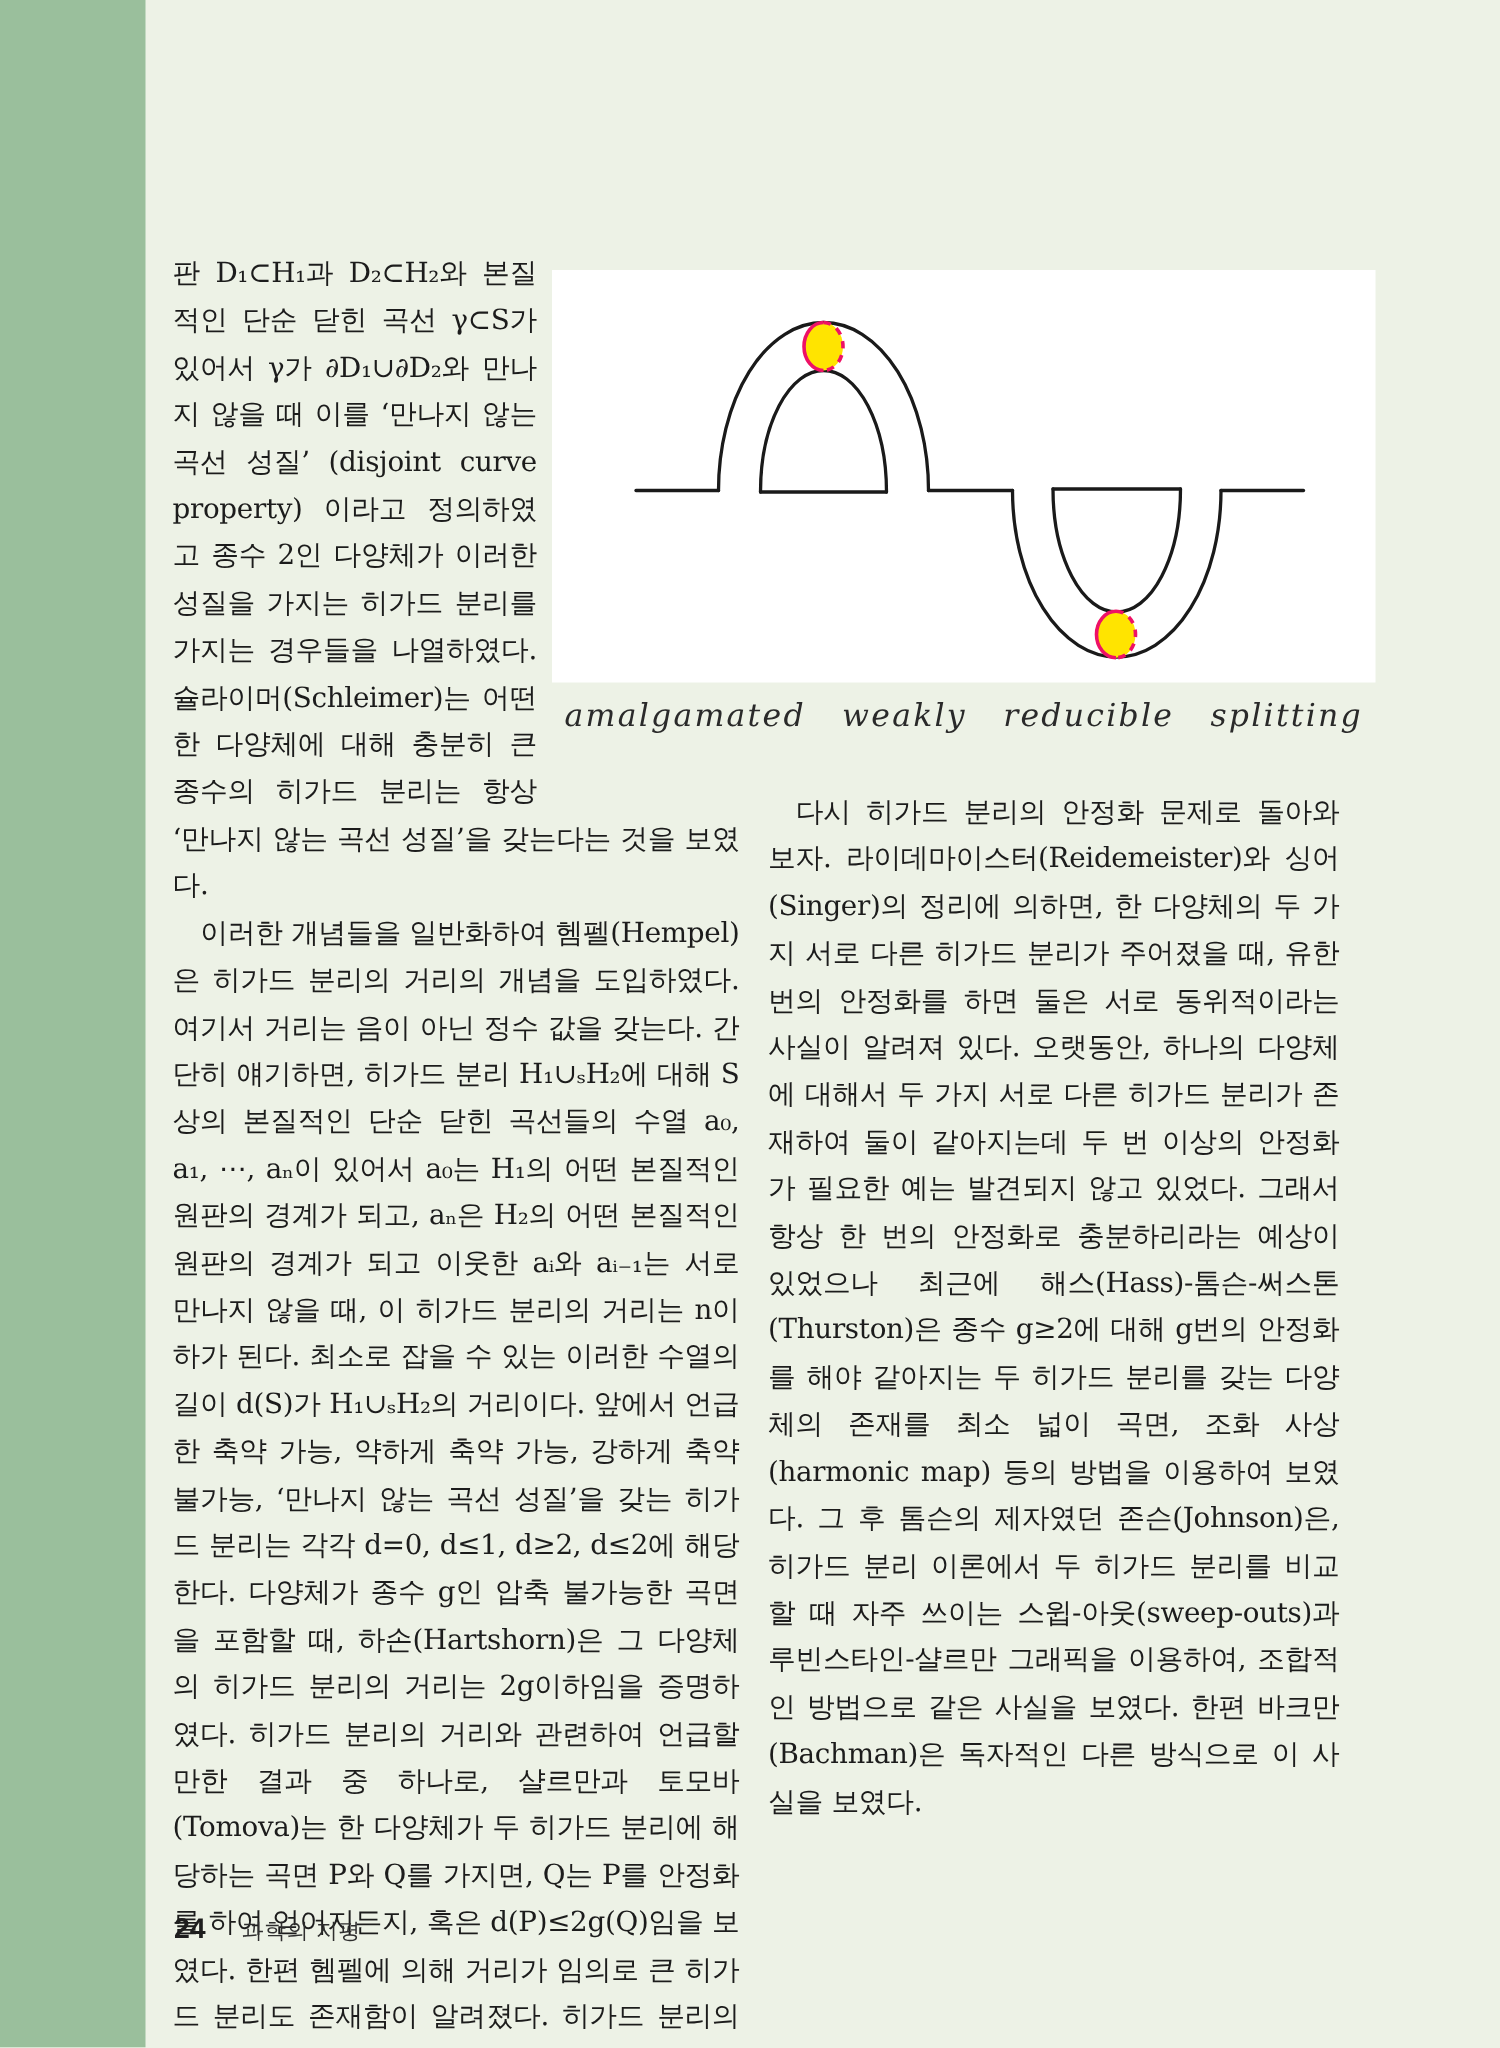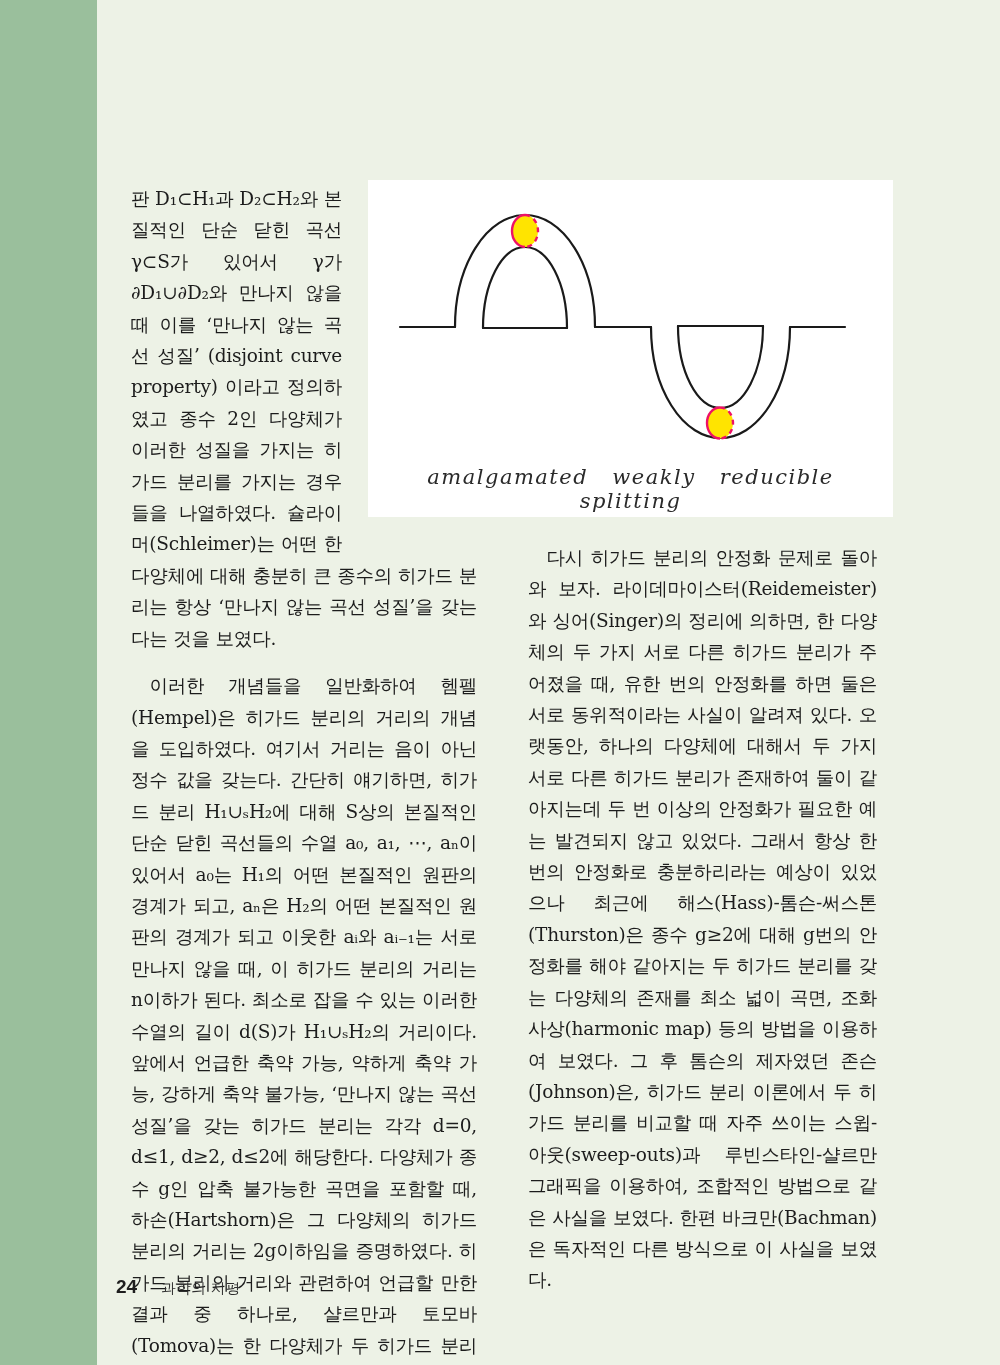--- a/index.html
+++ b/index.html
@@ -8,43 +8,44 @@
     background:#edf2e6;
     font-family:"DejaVu Serif","Liberation Serif",serif;
     color:#1c1c1c;
   }
   .green-strip{
     position:absolute;left:0;top:0;width:97px;height:1365px;
     background:#9abf9c;
   }
   
   .figure-box{
-    position:absolute;left:368px;top:180px;width:525px;height:337px;
+    position:absolute;left:368px;top:180px;width:525px;height:275px;
     background:#ffffff;
+    padding-left:24px;
   }
   .figure-box svg{display:block;}
   .figure-caption{
     position:absolute;left:0;right:0;top:285px;
     text-align:center;
     font-style:italic;
     font-size:21px;
     letter-spacing:1.5px;
     word-spacing:16px;
     color:#2a2a2a;
     font-family:"DejaVu Serif","Liberation Serif",serif;
   }
   
   .col{
     position:absolute;
     font-size:18.5px;
     line-height:31.4px;
     text-align:justify;
     letter-spacing:-0.2px;
   }
-  .col p{margin:16px;}
+  .col p{margin:0;}
   .col p.indent{text-indent:1em;}
   .col-left{left:115px;top:167px;width:378px;}
   .col-right{left:512px;top:526px;width:381px;}
   .fig-spacer{
     float:right;
     width:135px;height:352px;
   }
   
   .footer{
     position:absolute;left:116px;top:1276px;

